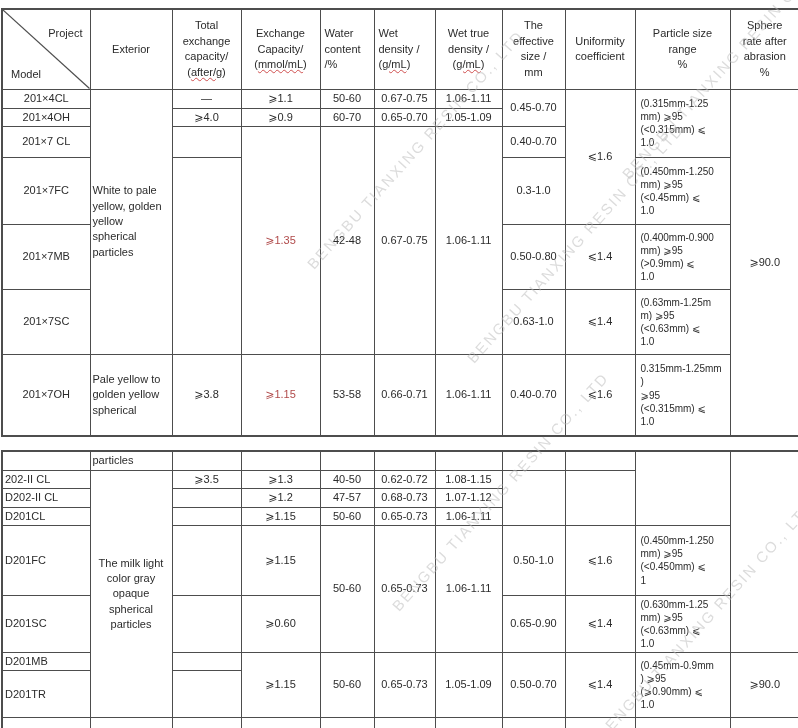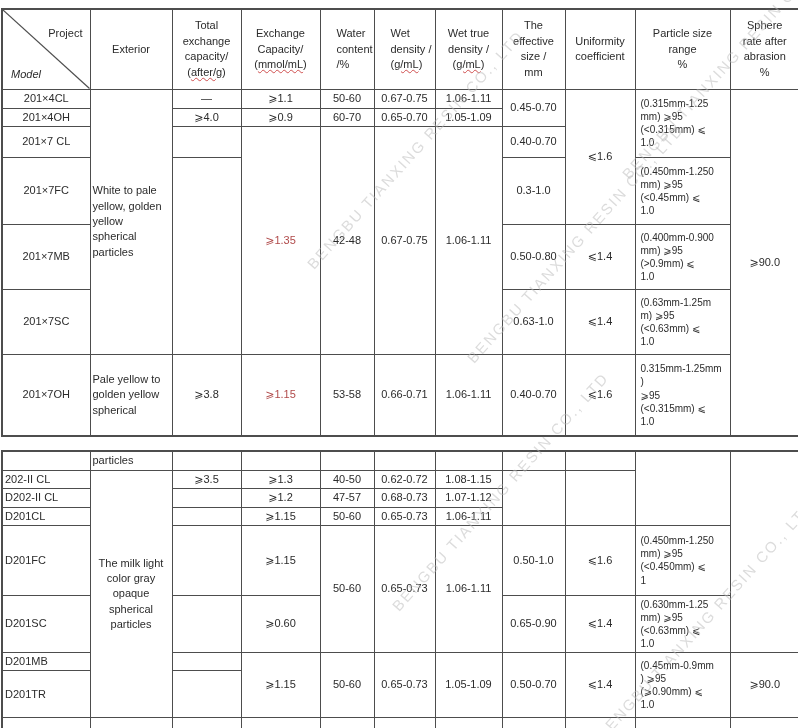--- a/index.html
+++ b/index.html
@@ -10,27 +10,27 @@
   #table1{margin-top:8px;}
   #table2{margin-top:13px;}
   th,td{border:1px solid #4d4d4d;padding:1px 2px;font-size:11px;line-height:1.4;
         vertical-align:middle;text-align:center;font-weight:normal;overflow:hidden;}
   .ml{white-space:pre-line;}
   .lft{text-align:left;}
   .particle{text-align:left;padding-left:5px;font-size:10px;line-height:1.32;}
   .red{color:#b04a4a;}
   .unit{text-decoration-line:underline;text-decoration-style:wavy;
         text-decoration-color:#d05050;text-decoration-thickness:1px;}
-  .hl-left{text-align:left;padding-left:16px;}
+  .hl-left{text-align:left;padding-left:4px;}
   
   .diag{position:relative;padding:0;}
   .diag svg{position:absolute;left:0;top:0;width:100%;height:100%;}
   .diag svg line{stroke:#4d4d4d;stroke-width:1.2;}
   .diag .pr{position:absolute;right:7px;top:16px;}
-  .diag .mo{position:absolute;left:8px;bottom:6px;font-style:italic;}
+  .diag .mo{position:absolute;left:8px;bottom:6px;}
   
   .wm-layer{position:absolute;left:0;top:0;width:798px;height:728px;
             pointer-events:none;z-index:5;}
   .wm{position:absolute;white-space:nowrap;color:#b9b9b9;opacity:.5;
       font-size:15px;letter-spacing:2px;transform:rotate(-48deg);
       transform-origin:left center;}
   .wm:nth-child(1){left:310px;top:258px;}
   .wm:nth-child(2){left:625px;top:168px;}
   .wm:nth-child(3){left:470px;top:352px;}
   .wm:nth-child(4){left:395px;top:600px;}

